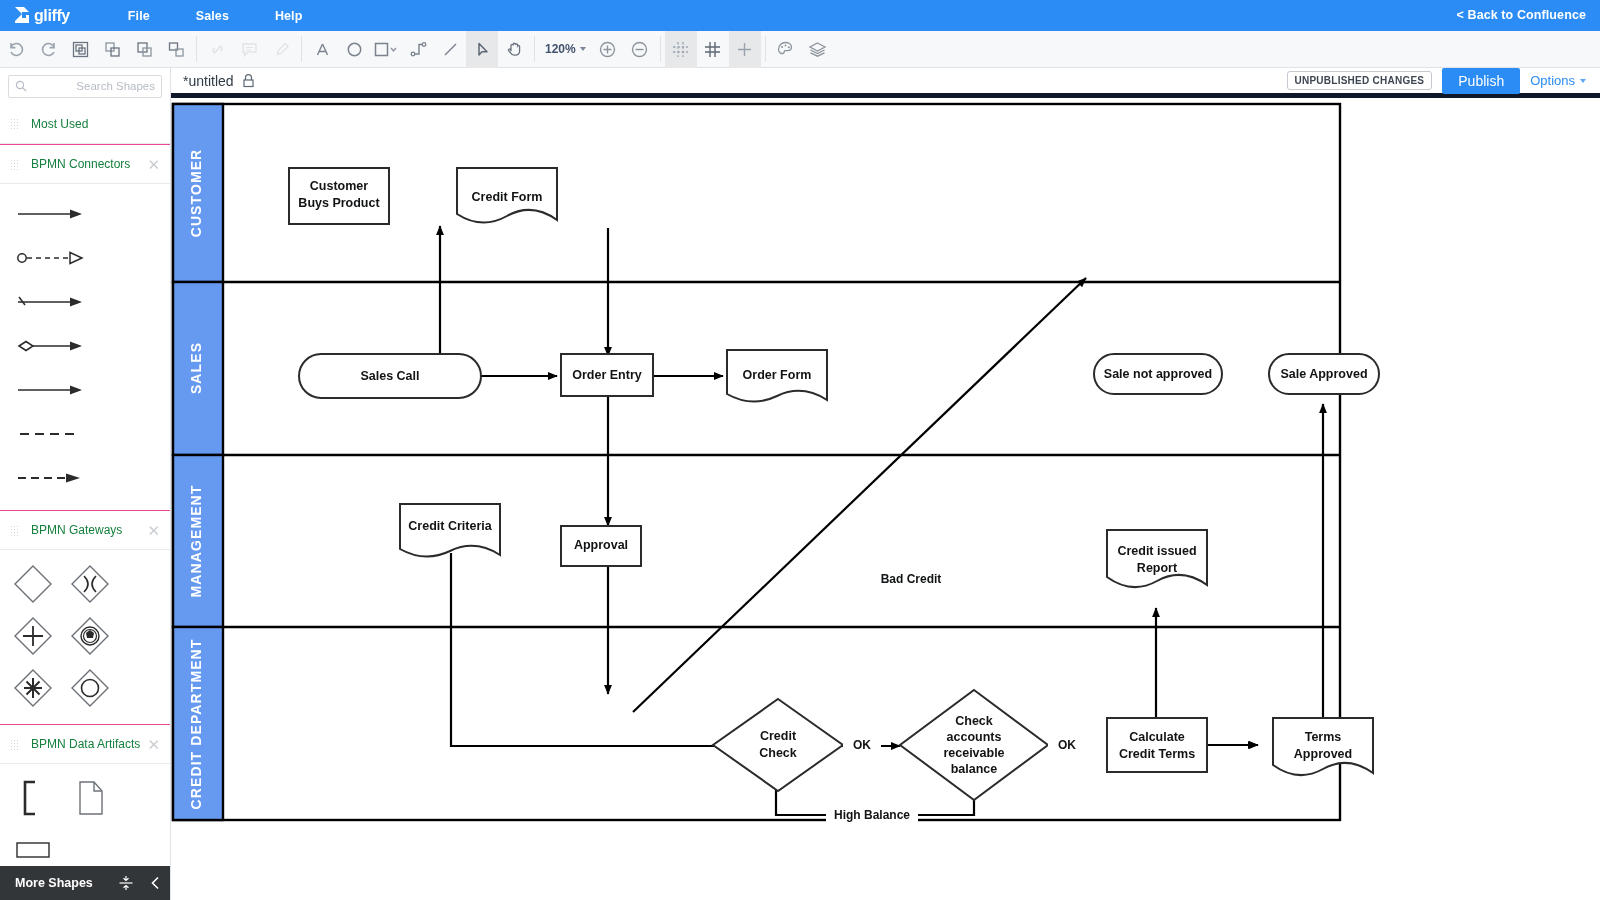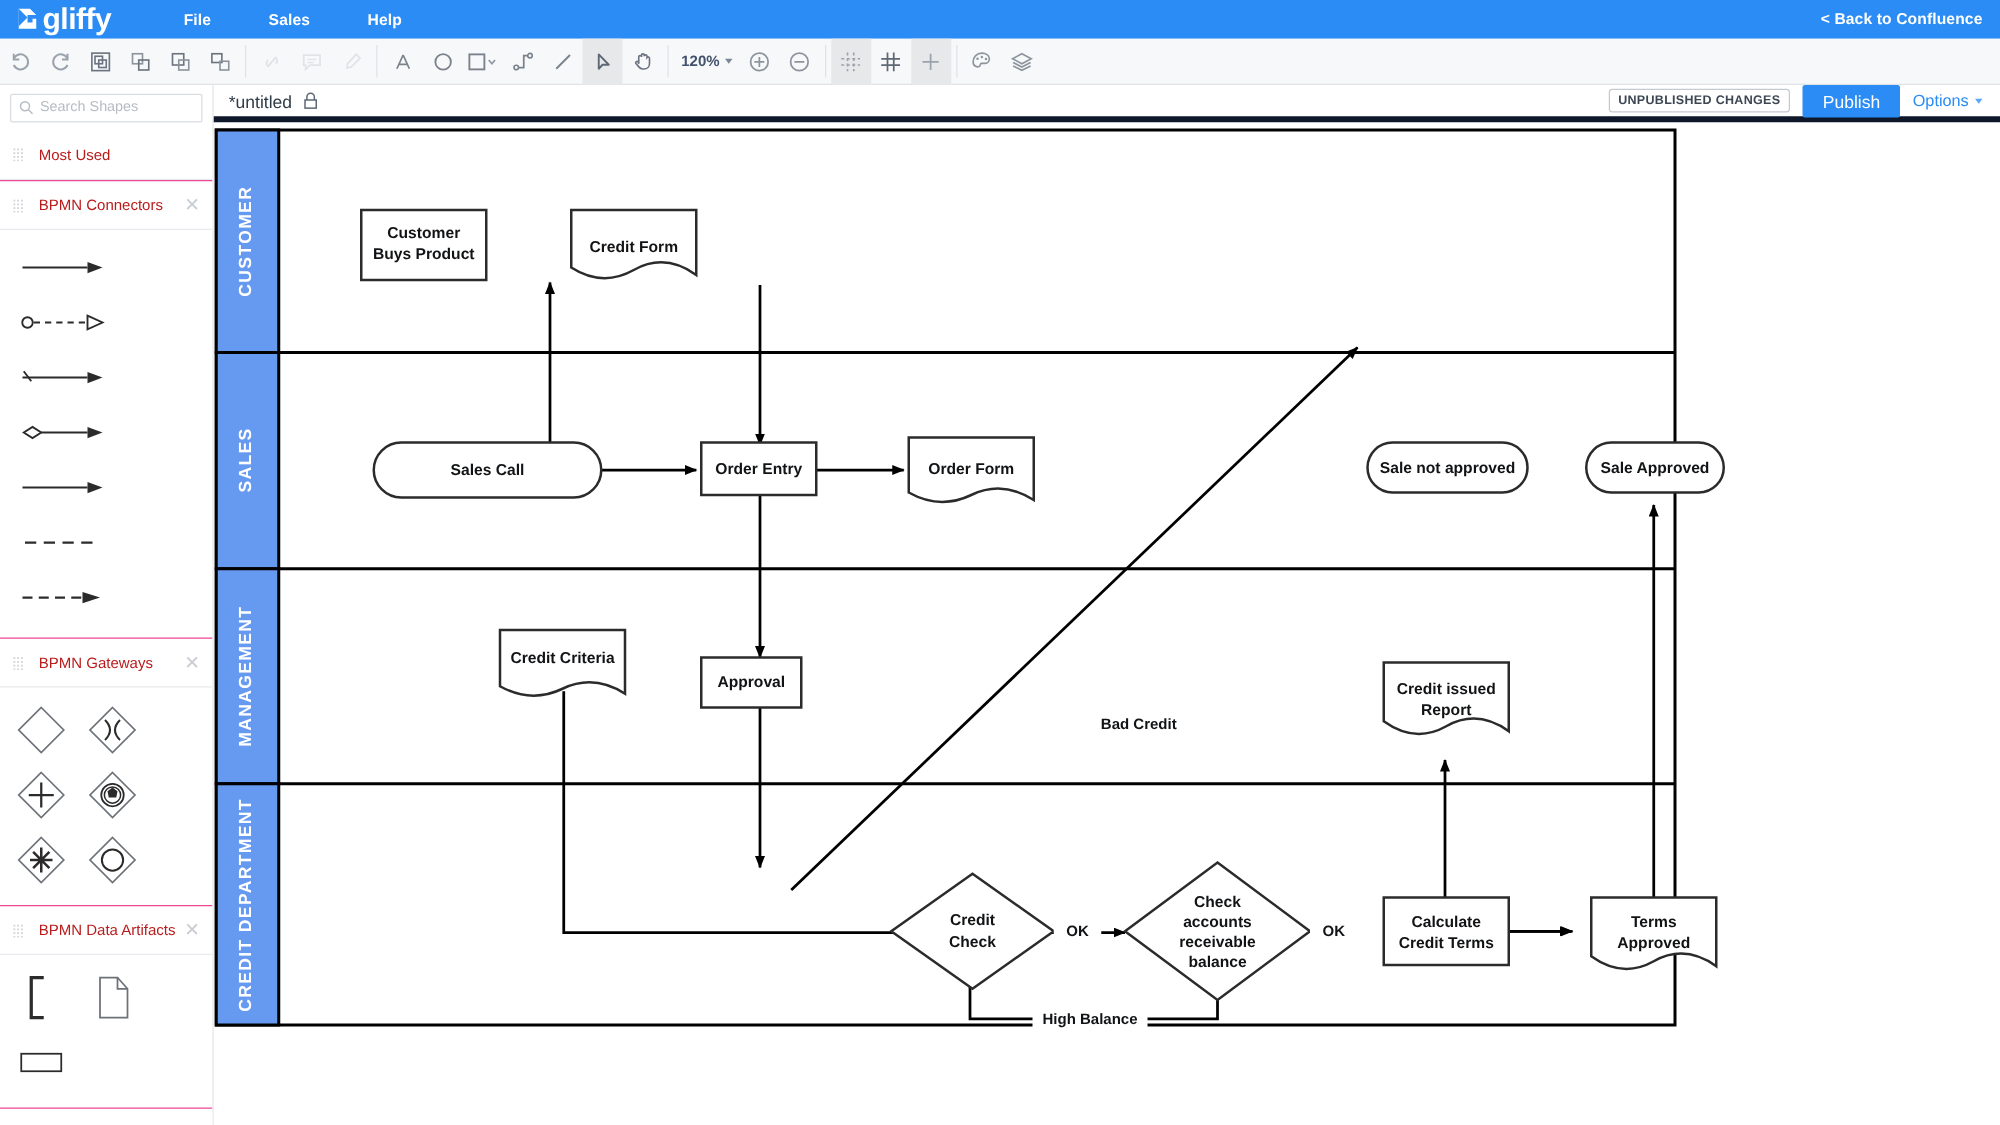--- a/index.html
+++ b/index.html
@@ -15,21 +15,21 @@
   
   #menubar {
     position: absolute; top: 0; left: 0;
     width: 1600px; height: 31px;
     background: #2a8cf4;
     display: flex; align-items: center;
   }
   #logo-wrap { display:flex; align-items:center; margin-left: 12px; }
   .logo-mark { width: 20px; height: 21px; position: relative; }
   .logo-text {
-    color: #ffffff; font-size: 24px; font-weight: 700;
+    color: #ffffff; font-size: 16px; font-weight: 700;
     letter-spacing: -0.4px; margin-left: 2px;
   }
   .menu-item {
     color: #ffffff; font-size: 12.5px; font-weight: 700;
     margin-left: 26px; cursor: default;
     letter-spacing: 0.1px;
   }
   #menu-items-wrap { display:flex; align-items:center; margin-left: 32px; gap: 20px; }
   #back-link {
     position: absolute; right: 14px; top: 8px;
@@ -72,34 +72,35 @@
   }
   #search-row {
     height: 36px; display:flex; align-items:center;
     padding: 0 8px;
   }
   #search-box {
     flex: 1; height: 23px;
     border: 1px solid #d8dce1; border-radius: 2px;
     display: flex; align-items: center; padding: 0 6px;
     background: #fff;
+    justify-content: space-between;
   }
   #search-box .ph { font-size: 11.5px; color: #b6bcc4; margin-left: 5px; }
   .panel-header {
     height: 40px; display: flex; align-items: center;
     border-top: 1px solid #ec4899; border-bottom: 1px solid #e8eaed;
     padding: 0 10px; background: #fff;
   }
   .panel-header.first { border-top: none; }
   .grip {
     width: 9px; height: 11px; margin-right: 12px; opacity: 0.45;
     background-image: radial-gradient(#9aa3ad 0.7px, transparent 0.8px);
     background-size: 3px 3px;
   }
-  .panel-title { font-size: 12px; color: #b91c1c; flex: 1; }
+  .panel-title { font-size: 12px; color: #15803d; flex: 1; }
   .panel-x { font-size: 15px; color: #c9cdd2; cursor: pointer; line-height: 1; font-weight: 300;}
   .shape-grid {
     display: flex; flex-wrap: wrap;
     padding: 8px 0 10px 0;
   }
   .shape-cell {
     width: 57px; height: 44px;
     display: flex; align-items: center; justify-content: center;
     cursor: pointer;
   }
@@ -487,20 +488,35 @@
         </svg>
     </div>
   </div>
 
   <div class="panel-header">
 
     <span class="panel-title">BPMN Activities</span>
     <span class="panel-x">✕</span>
   </div>
 
+  <div id="more-shapes">
+    <span class="ms-label">More Shapes</span>
+    <span class="ms-btn">
+      <svg width="18" height="18" viewBox="0 0 18 18">
+          <path d="M9 2 V6 M6.5 4.2 L9 6.5 L11.5 4.2" fill="none" stroke="#ffffff" stroke-width="1.2"></path>
+          <path d="M2.5 9 H15.5" stroke="#ffffff" stroke-width="1.2"></path>
+          <path d="M9 16 V12 M6.5 13.8 L9 11.5 L11.5 13.8" fill="none" stroke="#ffffff" stroke-width="1.2"></path>
+        </svg>
+    </span>
+    <span class="ms-btn">
+      <svg width="16" height="16" viewBox="0 0 16 16">
+          <path d="M10 2.5 L4.5 8 L10 13.5" fill="none" stroke="#ffffff" stroke-width="1.6"></path>
+        </svg>
+    </span>
+  </div>
 </div>
 
 <div id="dochead">
   <span id="doctitle">*untitled</span>
   <span id="lock-icon">
     <svg width="13" height="15" viewBox="0 0 13 15">
         <path d="M3.5 7 V4.6 a3 3 0 0 1 6 0 V7" fill="none" stroke="#5e6874" stroke-width="1.2"></path>
         <rect x="2" y="7" width="9" height="6.5" fill="none" stroke="#5e6874" stroke-width="1.2"></rect>
       </svg>
   </span>

